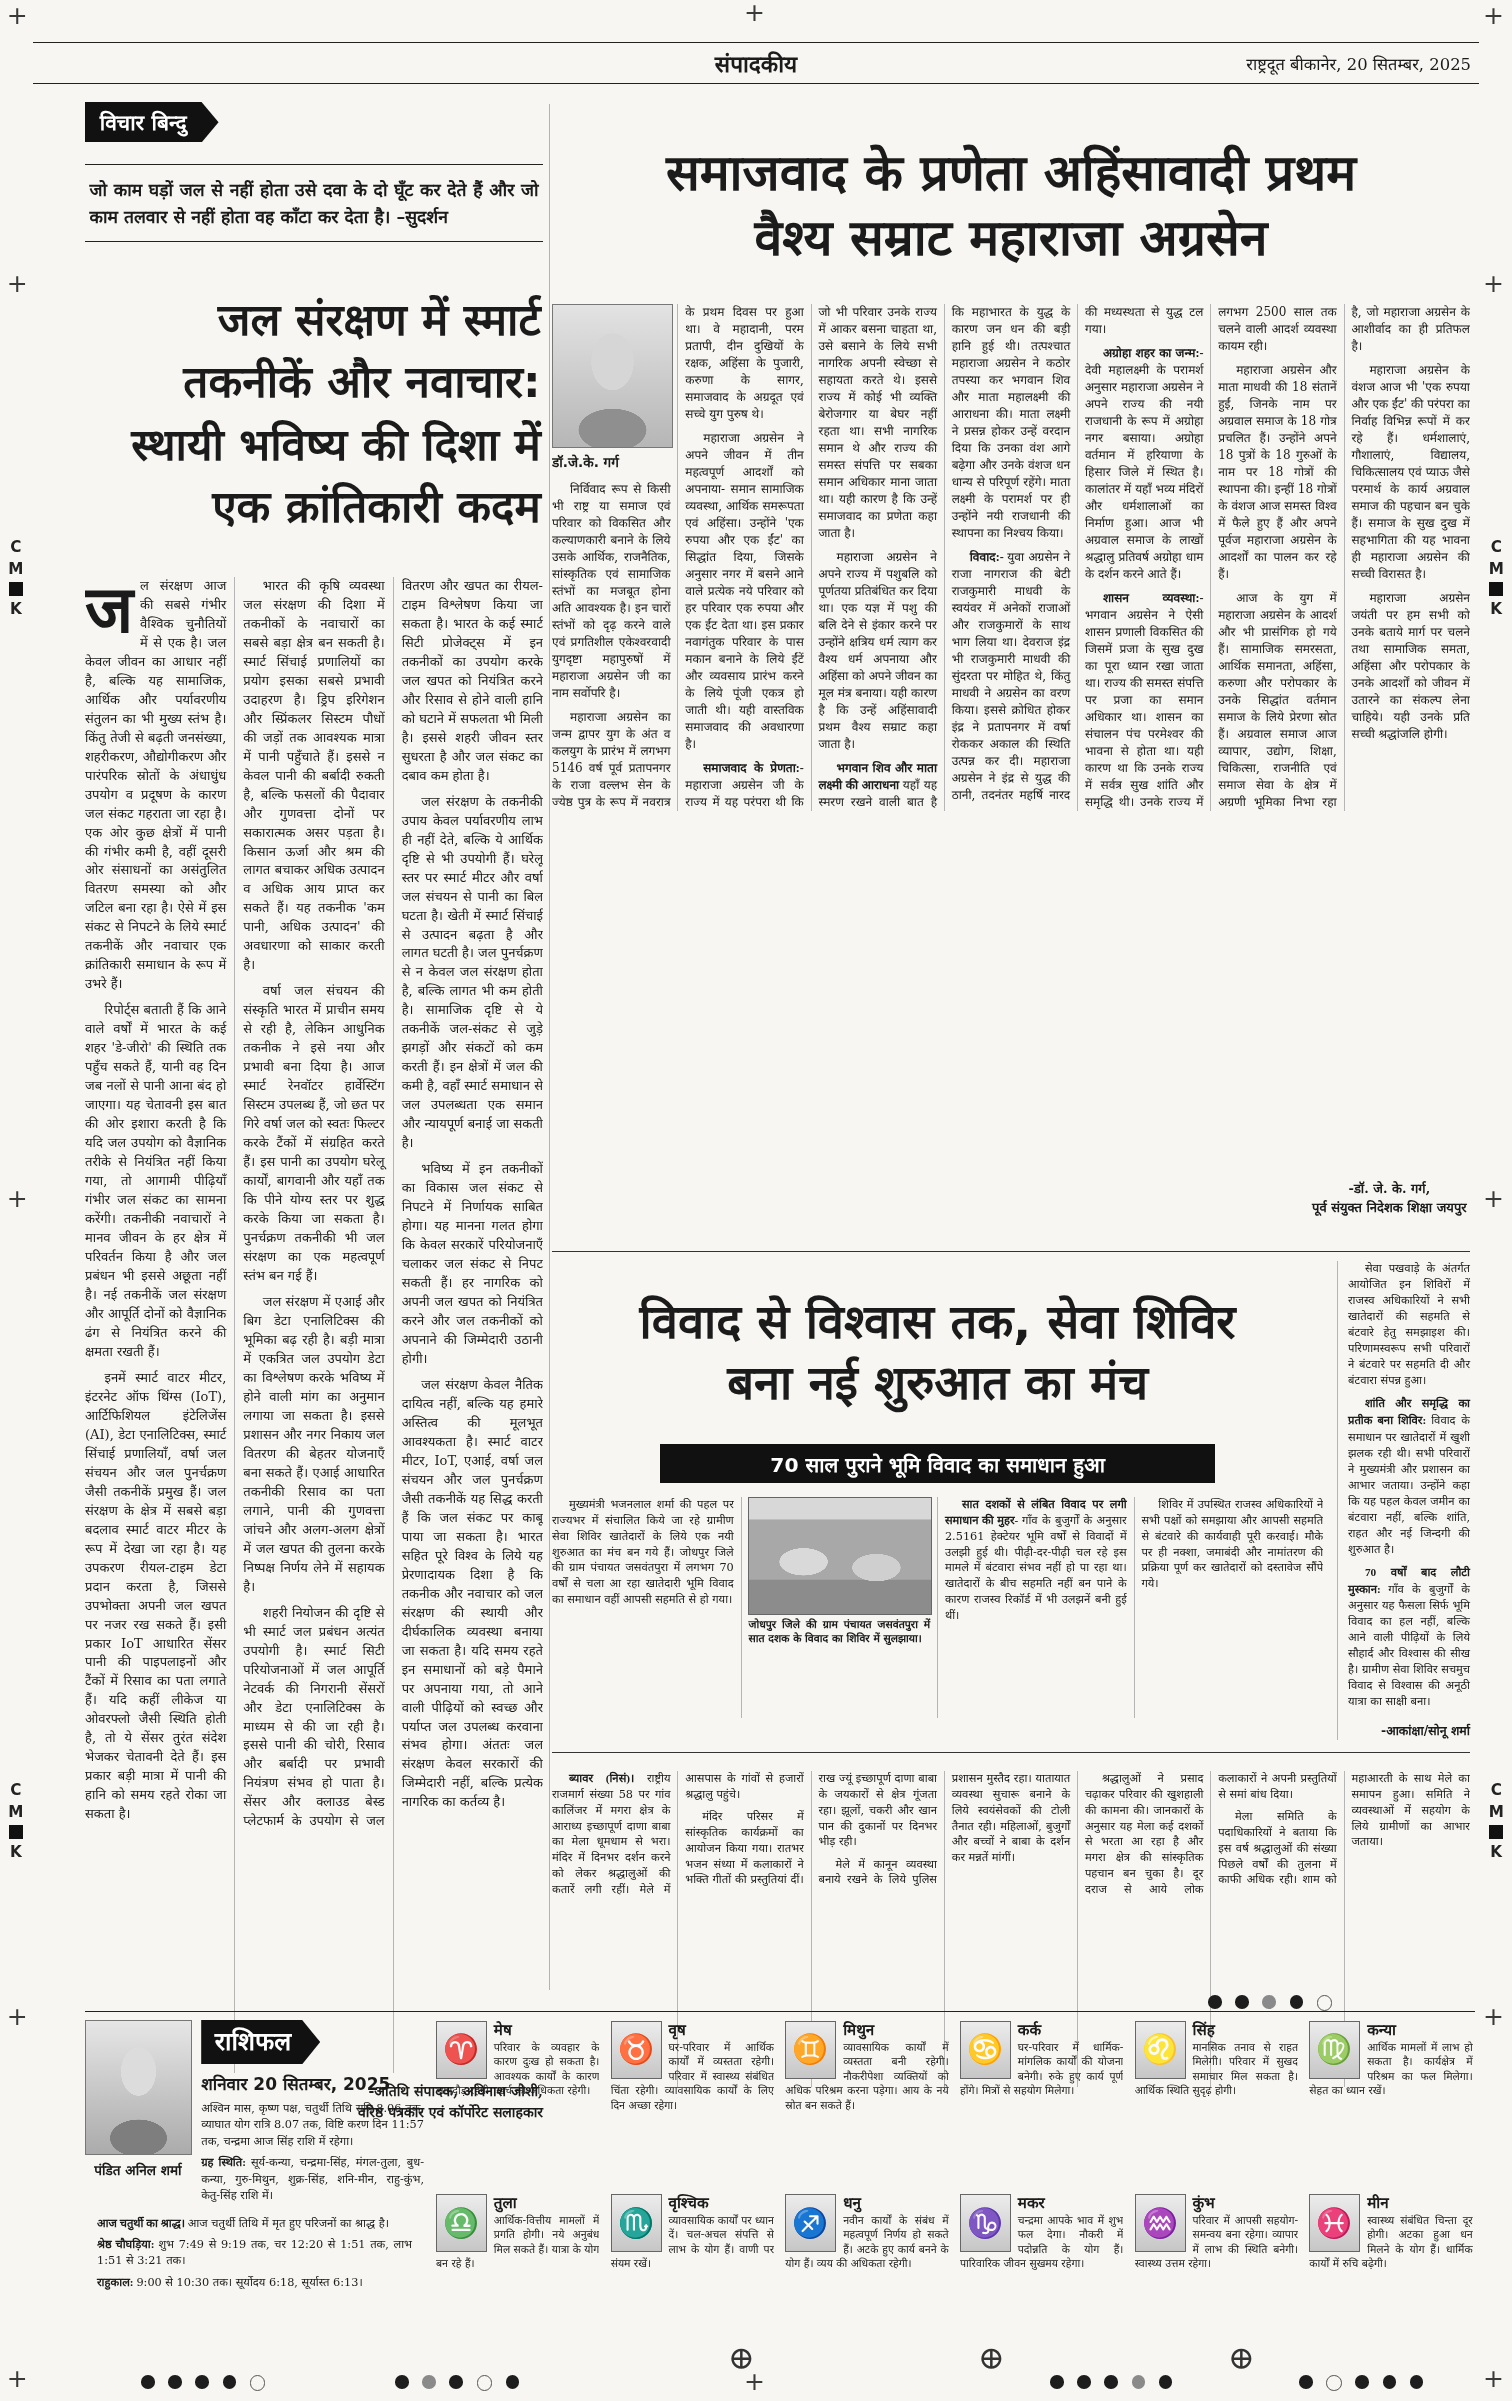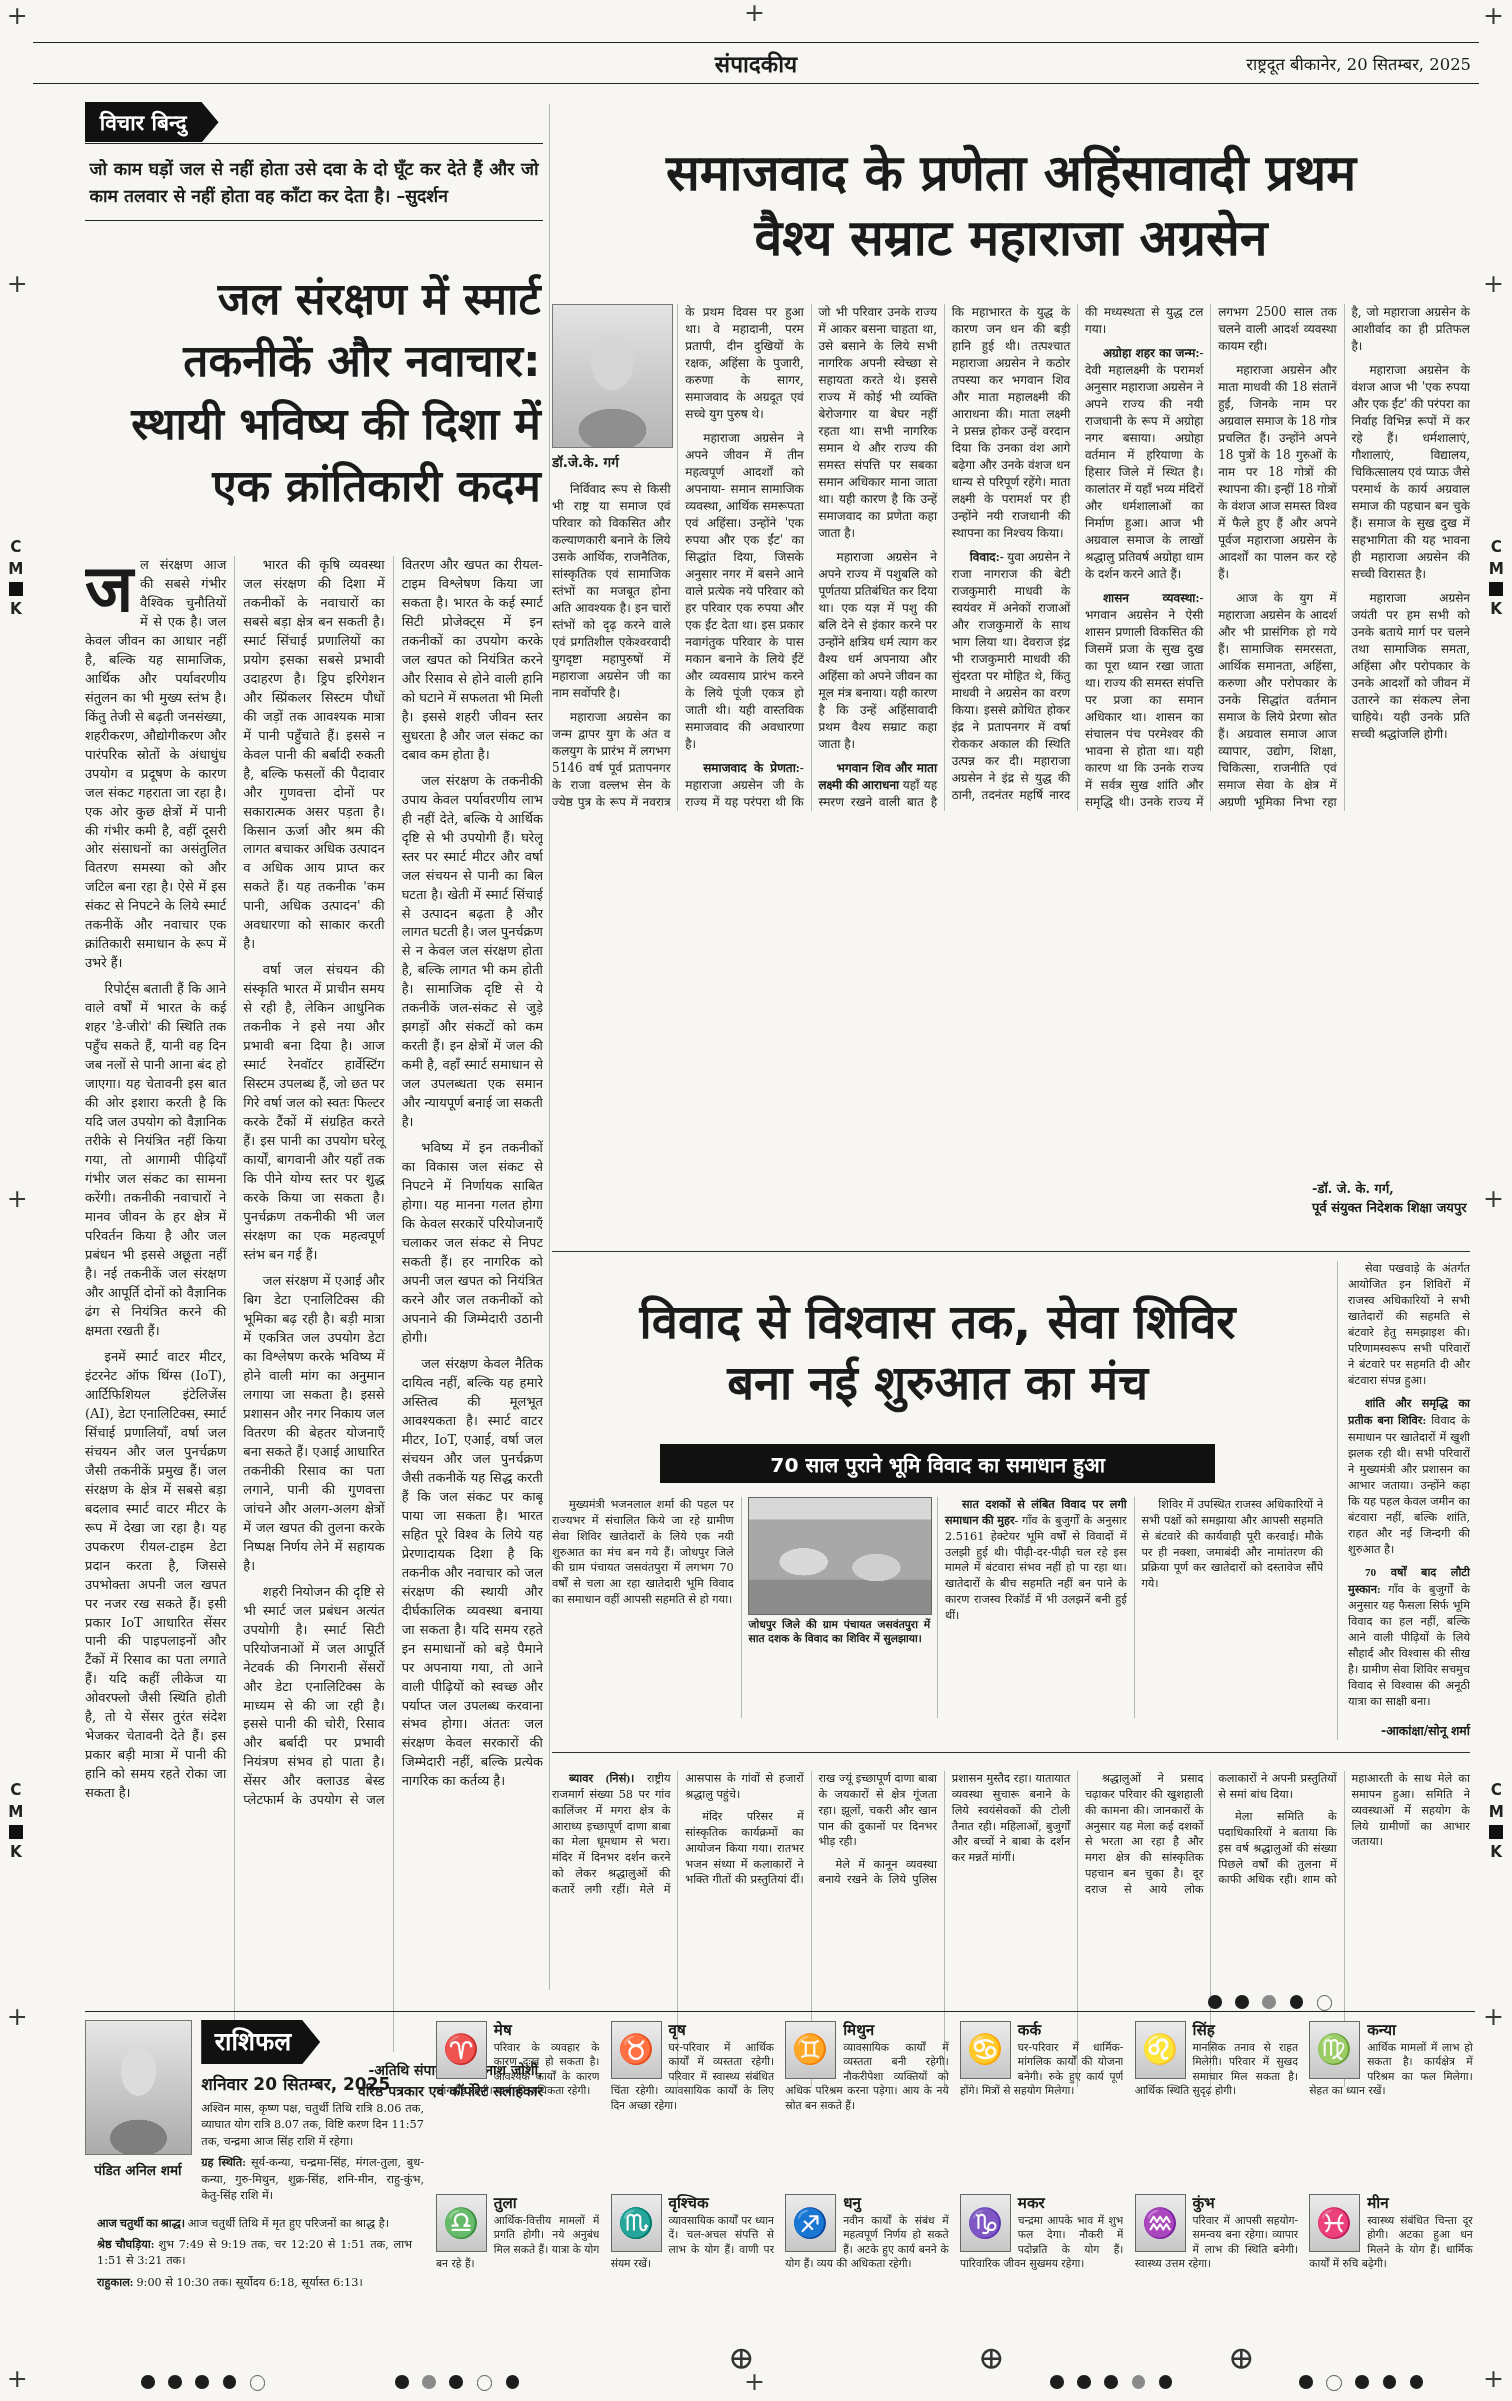--- a/index.html
+++ b/index.html
@@ -21,21 +21,21 @@
             border-bottom:1.1px solid #222;padding:4.5px 0;}
   .masthead-inner{position:relative;text-align:center;}
   .section-title{font-family:"DejaVu Sans",sans-serif;font-weight:bold;font-size:22.6px;}
   .date-line{position:absolute;right:8px;top:50%;transform:translateY(-50%);font-size:16.4px;}
   
   .left-region{position:absolute;left:85px;top:102px;width:458px;}
   .vb-label{display:inline-block;background:#111;color:#fff;font-family:"DejaVu Sans",sans-serif;
             font-weight:bold;font-size:21px;padding:5.6px 32px 6.8px 14.7px;
             clip-path:polygon(0 0,calc(100% - 17px) 0,100% 50%,calc(100% - 17px) 100%,0 100%);}
   .vb-quote{font-size:17.5px;font-weight:bold;line-height:1.55;padding:11.3px 4.5px 10.2px;
-            border-bottom:1.7px solid #222;border-top:1.1px solid #222;margin-top:1px;text-align:justify;}
+            border-bottom:1.7px solid #222;border-top:1.1px solid #222;margin-top:22px;text-align:justify;}
   .vb-attr{font-weight:bold;white-space:nowrap;}
   .water-headline{font-family:"DejaVu Sans",sans-serif;font-size:44px;font-weight:800;
                   text-align:right;line-height:1.42;padding:17px 2.3px 9px;}
   .water-body{height:1496px;column-count:3;column-gap:17px;column-rule:0.6px solid #b5b5b5;
               font-size:13px;line-height:1.46;text-align:justify;overflow:hidden;}
   .water-body p,.agrasen-body p,.vivad-body p,.vivad-aside p,.mela-body p{margin:0 0 0.55em;text-indent:1.5em;}
   .water-body p.first{text-indent:0;}
   .dropcap{float:left;font-family:"DejaVu Sans",sans-serif;font-weight:bold;font-size:65px;
            line-height:.82;padding:5.6px 6.8px 0 0;}
   .water-sign{text-align:right;font-weight:bold;font-size:14px;margin-top:8px;line-height:1.5;}
@@ -49,21 +49,21 @@
   figure.author{margin:0 0 9px;break-inside:avoid;}
   .author-photo{width:100%;height:142px;border:0.6px solid #777;
      background:radial-gradient(ellipse 35px 47px at 50% 40%,#d6d6d6 0 60%,rgba(0,0,0,0) 61%),
                 radial-gradient(ellipse 56px 35px at 50% 88%,#8f8f8f 0 60%,rgba(0,0,0,0) 61%),
                 linear-gradient(#e3e3e3,#b6b6b6);}
   figure.author figcaption{font-family:"DejaVu Sans",sans-serif;font-weight:bold;font-size:13.6px;
                            text-align:left;padding-top:4.5px;}
   .phead{font-weight:bold;font-family:Liberation Serif, serif;}
   .phead:empty{display:none;}
   .phead::after{content:" ";}
-  .agrasen-sign{position:absolute;right:3.4px;bottom:1.1px;text-align:left;font-weight:bold;
+  .agrasen-sign{position:absolute;right:3.4px;bottom:1.1px;text-align:center;font-weight:bold;
                 font-size:13px;line-height:1.5;background:#f7f6f2;padding-left:6.8px;}
   
   .vivad{display:flex;gap:13.6px;margin-top:32px;border-top:1.1px solid #333;padding-top:9px;}
   .vivad-main{flex:1;}
   .vivad-aside{width:122px;font-size:11.3px;line-height:1.42;text-align:justify;
                border-left:0.6px solid #b5b5b5;padding-left:10.2px;display:flex;flex-direction:column;}
   .vivad-headline{font-family:"DejaVu Sans",sans-serif;font-size:47px;font-weight:800;
                   text-align:center;line-height:1.28;}
   .vivad-kicker{display:block;width:72%;margin:11.3px auto 0;background:#111;color:#fff;
                 text-align:center;font-family:"DejaVu Sans",sans-serif;font-weight:bold;

